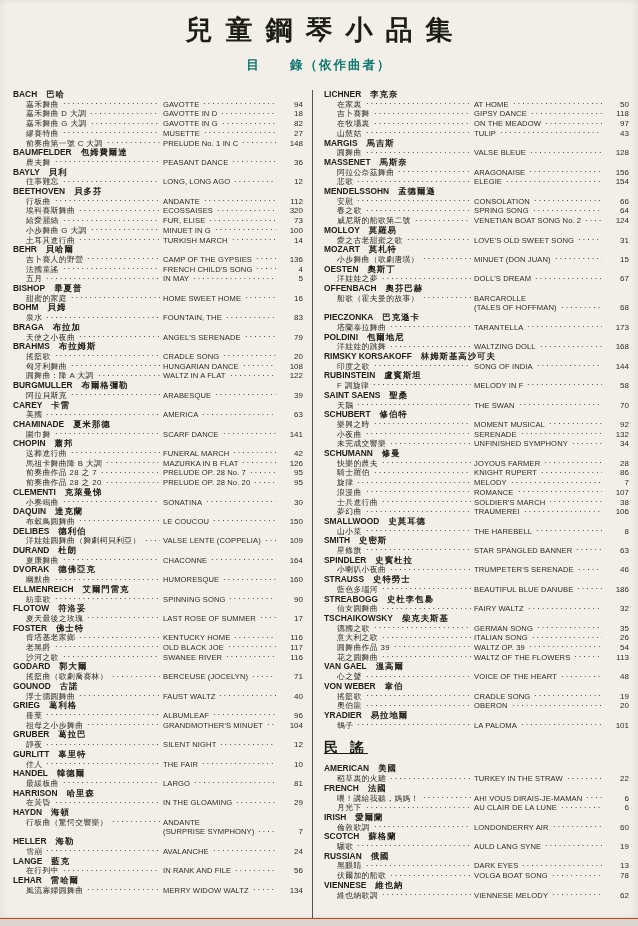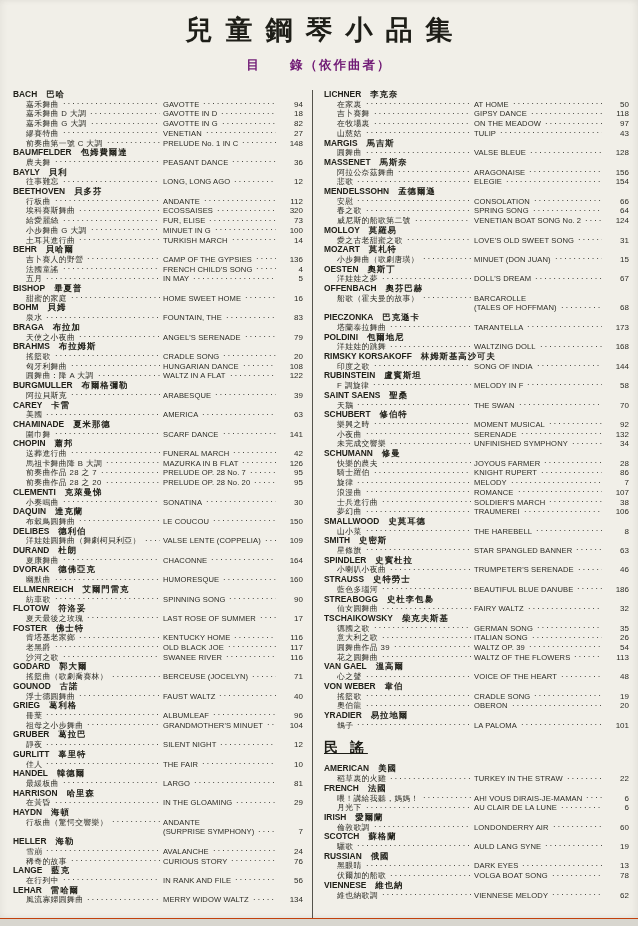--- a/index.html
+++ b/index.html
@@ -22,21 +22,21 @@
     letter-spacing:13px;
     padding-left:13px; 
     margin-top:12px;
     color:#1e1e18;
   }
   .page-subtitle{
     text-align:center;
     font-size:12.5px;font-weight:bold;
     letter-spacing:2px;
     margin-top:9px;
-    color:#701a75;
+    color:#0f766e;
   }
   .columns{
     display:flex;
     margin-top:16px;
     padding:0 9px 0 13px;
     align-items:stretch;
   }
   .col-left{width:299px;padding-right:9px;box-sizing:border-box;}
   .col-right{flex:1;padding-left:11px;box-sizing:border-box;}
   .divider{width:1px;background:#55534c;min-height:828px;}
@@ -112,21 +112,21 @@
             </span>
             <span class="en">GAVOTTE IN G</span>
             <span class="dots"></span>
             <span class="page-num">82</span>
           </div>
           <div class="entry">
             <span class="zhwrap">
               <span class="zh">繆賽特曲</span>
               <span class="dots"></span>
             </span>
-            <span class="en">VENETIAN</span>
+            <span class="en">MUSETTE</span>
             <span class="dots"></span>
             <span class="page-num">27</span>
           </div>
           <div class="entry">
             <span class="zhwrap">
               <span class="zh">前奏曲第一號 C 大調</span>
               <span class="dots"></span>
             </span>
             <span class="en">PRELUDE No. 1 IN C</span>
             <span class="dots"></span>
@@ -603,29 +603,20 @@
         <div>
           <div class="composer"><span class="cen">HELLER</span><span class="czh">海勒</span></div>
           <div class="entry">
             <span class="zhwrap">
               <span class="zh">雪崩</span>
               <span class="dots"></span>
             </span>
             <span class="en">AVALANCHE</span>
             <span class="dots"></span>
             <span class="page-num">24</span>
-          </div>
-          <div class="entry">
-            <span class="zhwrap">
-              <span class="zh">稀奇的故事</span>
-              <span class="dots"></span>
-            </span>
-            <span class="en">CURIOUS STORY</span>
-            <span class="dots"></span>
-            <span class="page-num">76</span>
           </div>
         </div>
         <div>
           <div class="composer"><span class="cen">LANGE</span><span class="czh">藍克</span></div>
           <div class="entry">
             <span class="zhwrap">
               <span class="zh">在行列中</span>
               <span class="dots"></span>
             </span>
             <span class="en">IN RANK AND FILE</span>

